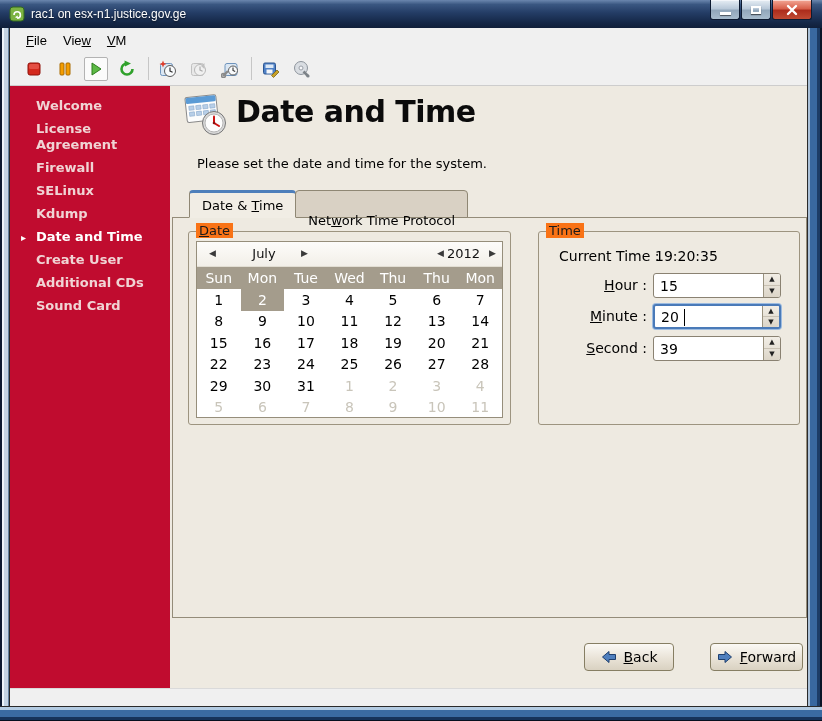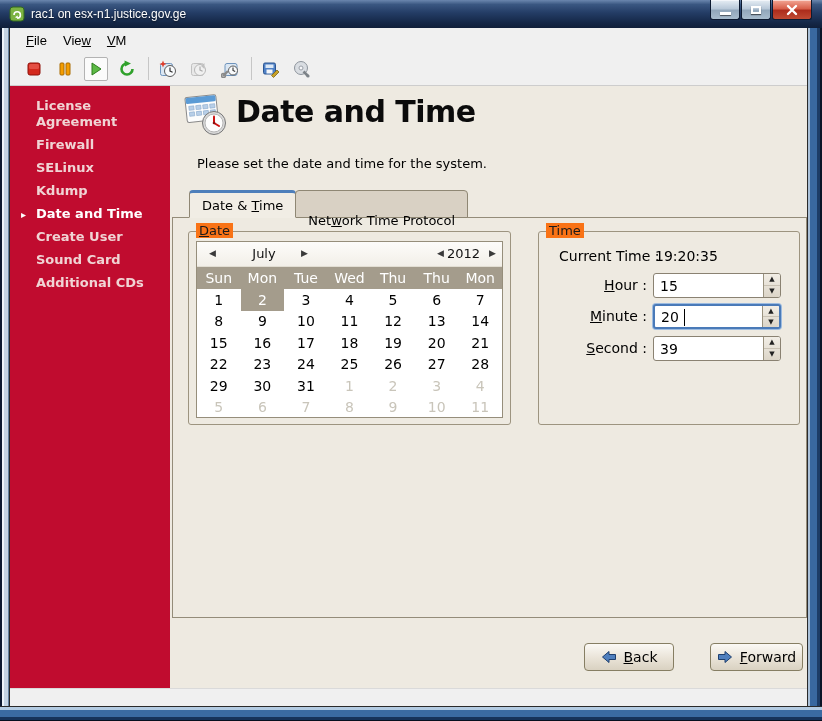--- a/index.html
+++ b/index.html
@@ -220,31 +220,32 @@
           <circle cx="8" cy="8" r="2" fill="#f7f8fa" stroke="#9aa0a8"></circle>
           <path d="M10.5 11.5 L15 16" stroke="#7c8288" stroke-width="2.6"></path>
           <circle cx="15" cy="16" r="1.6" fill="#7c8288"></circle>
         </svg>
       </div>
     </div>
 
     <div class="body">
 
       <div class="sidebar">
+        <div class="side-item"><span>Welcome</span></div>
         <div class="side-item"><span>License Agreement</span></div>
         <div class="side-item"><span>Firewall</span></div>
         <div class="side-item"><span>SELinux</span></div>
         <div class="side-item"><span>Kdump</span></div>
         <div class="side-item active">
           <span class="side-arrow">▸</span>
           <span>Date and Time</span>
         </div>
         <div class="side-item"><span>Create User</span></div>
+        <div class="side-item"><span>Additional CDs</span></div>
         <div class="side-item"><span>Sound Card</span></div>
-        <div class="side-item"><span>Additional CDs</span></div>
       </div>
 
       <div class="main">
 
         <svg class="page-header-icon" width="48" height="46" viewBox="0 0 48 46">
           <g transform="rotate(-6 20 16)">
             <rect x="4" y="4" width="31" height="25" rx="2" fill="#fdfdfd" stroke="#8a8a8a"></rect>
             <rect x="4.5" y="4.5" width="30" height="6" rx="1.5" fill="#5b9bd5"></rect>
             <g fill="#b8cfe8" stroke="#88a8cc" stroke-width="0.6">
               <rect x="7" y="13" width="5" height="4"></rect>

